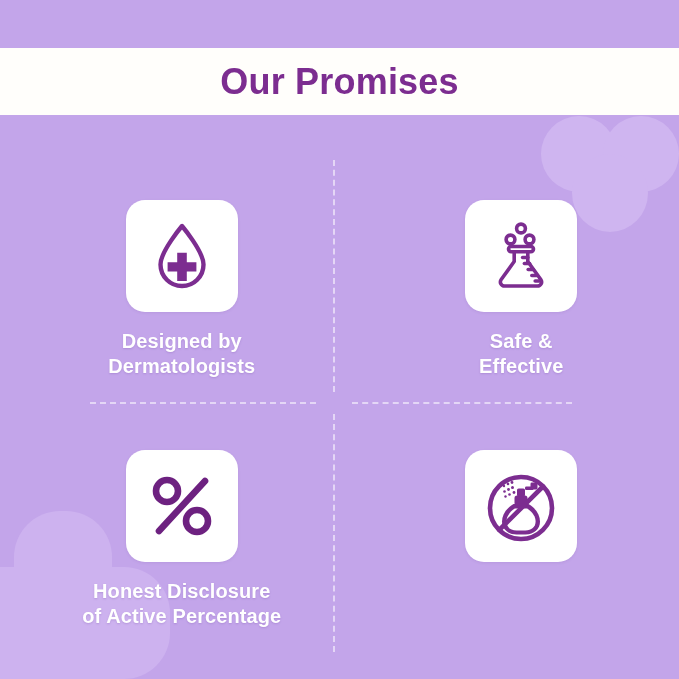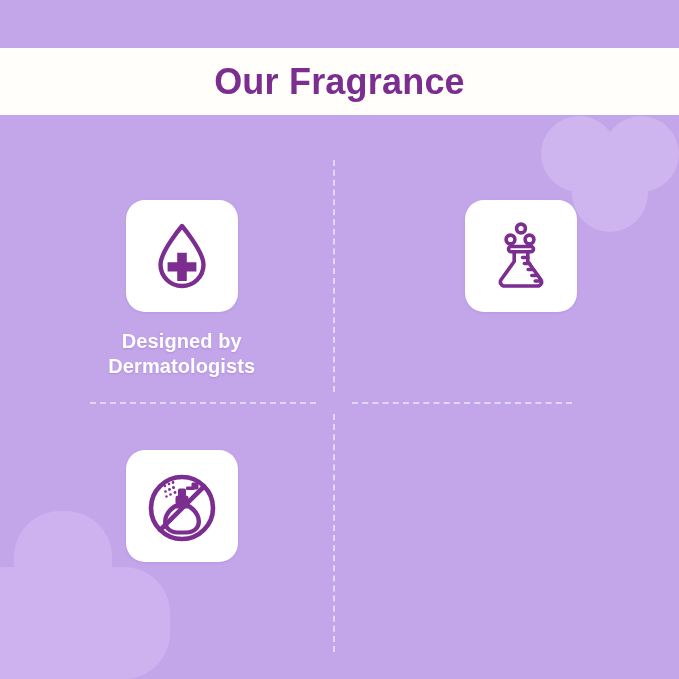--- a/index.html
+++ b/index.html
@@ -158,21 +158,21 @@
       <i class="c2"></i>
       <i class="c3"></i>
     </div>
     <div class="blob-cross">
       <i class="v"></i>
       <i class="h"></i>
     </div>
   </div>
 
   <div class="header-band">
-    <div class="header-title">Our Fragrance</div>
+    <div class="header-title">Our Promises</div>
   </div>
 
   <div class="divider-vertical-top"></div>
   <div class="divider-vertical-bottom"></div>
   <div class="divider-horizontal-left"></div>
   <div class="divider-horizontal-right"></div>
 
   <div class="promise-grid">
 
     <div class="promise-cell row-1">
@@ -200,22 +200,39 @@
               <path d="M30.2 33 V42.5 L17.2 60.5 C15.2 63.4 17.2 67 20.6 67 H53.4 C56.8 67 58.8 63.4 56.8 60.5 L43.8 42.5 V33"></path>
               <path d="M43.8 38.5 H38.6"></path>
               <path d="M45.6 44.5 H40.4"></path>
               <path d="M49.4 50.5 H44.2"></path>
               <path d="M53.0 56.5 H47.8"></path>
               <path d="M56.4 62.0 H51.2"></path>
             </g>
           </svg>
         </span>
       </div>
-    </div>
-
+      <div class="promise-label">Safe &amp;
+Effective</div>
+    </div>
+
+    <div class="promise-cell row-2">
+      <div class="icon-card">
+        <span>
+          <svg width="70" height="70" viewBox="0 0 70 70" fill="none">
+            <g stroke="#6d2180" stroke-width="6.6" fill="none" stroke-linecap="round">
+              <circle cx="20" cy="20" r="11"></circle>
+              <circle cx="50" cy="50" r="11"></circle>
+              <path d="M58 10 L12 60"></path>
+            </g>
+          </svg>
+        </span>
+      </div>
+      <div class="promise-label">Honest Disclosure
+of Active Percentage</div>
+    </div>
 
     <div class="promise-cell row-2">
       <div class="icon-card">
         <span>
           <svg width="76" height="76" viewBox="0 0 76 76" fill="none">
 
             <g fill="#7c2d90">
               <path d="M30.5 36 C23 40.5 19 47 19 53.5 C19 61 25 66.5 33.5 66.5 H42.5 C51 66.5 57 61 57 53.5
                        C57 47 53 40.5 45.5 36 Z"></path>
               <rect x="31.5" y="27.5" width="13" height="10" rx="2.6"></rect>

